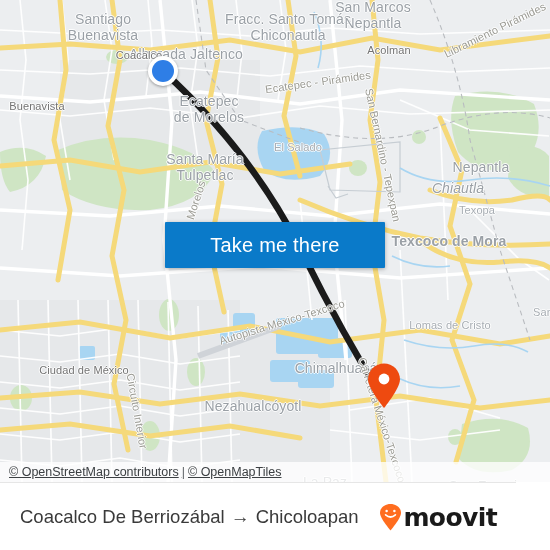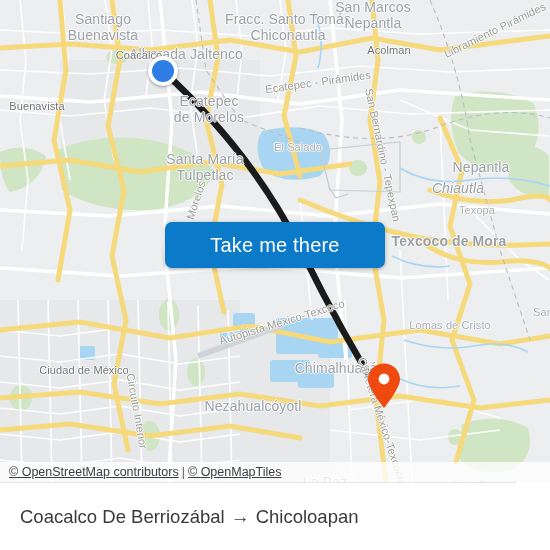--- a/index.html
+++ b/index.html
@@ -89,21 +89,21 @@
 
   
   #take-me-there {
     position: absolute;
     left: 165px;
     top: 222px;
     width: 220px;
     height: 46px;
     background: #0a7ac9;
     border: none;
-    border-radius: 7px;
+    border-radius: 1px;
     color: #ffffff;
     font-size: 20px;
     font-family: "Liberation Sans", sans-serif;
     letter-spacing: .2px;
     cursor: pointer;
     box-shadow: 0 1px 4px rgba(0,0,0,.30);
     padding: 0;
   }
 
   
@@ -354,14 +354,23 @@
       <a href="#">© OpenStreetMap contributors</a><span class="sep">|</span><a href="#">© OpenMapTiles</a>
     </div>
   </div>
 
   <div id="footer">
 
     <div id="route-summary">
       <span>Coacalco De Berriozábal</span><span class="arrow">→</span><span>Chicoloapan</span>
     </div>
 
+    <div id="moovit-logo">
+      <svg width="23" height="28" viewBox="0 0 23 28">
+        <path d="M11.5 27 C11.5 27 22 15 22 9.6 C22 4.1 17.3 0.4 11.5 0.4 C5.7 0.4 1 4.1 1 9.6 C1 15 11.5 27 11.5 27 Z" fill="#ff6d1f"></path>
+        <circle cx="7.6" cy="7.6" r="1.25" fill="#ffffff"></circle>
+        <circle cx="15.4" cy="7.6" r="1.25" fill="#ffffff"></circle>
+        <path d="M6.6 11.4 Q11.5 15.6 16.4 11.4" stroke="#ffffff" stroke-width="1.7" fill="none" stroke-linecap="round"></path>
+      </svg>
+      <span id="moovit-wordmark">moovit</span>
+    </div>
   </div>
 </div>
 
 </body></html>

